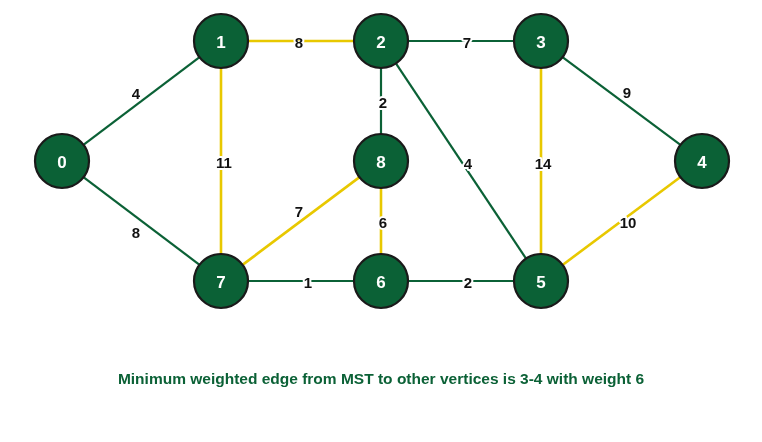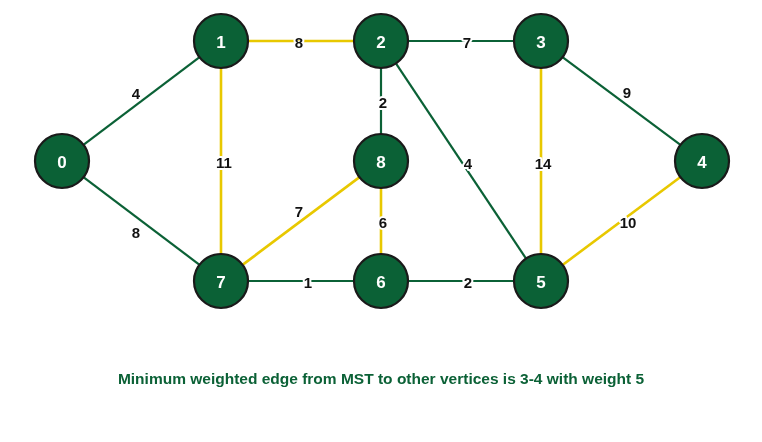--- a/index.html
+++ b/index.html
@@ -137,15 +137,15 @@
         <text class="edge-weight" x="627" y="92" fill="#111111">9</text>
         <text class="edge-weight" x="543" y="163" fill="#111111">14</text>
         <text class="edge-weight" x="628" y="222" fill="#111111">10</text>
         <text class="edge-weight" x="468" y="282" fill="#111111">2</text>
         <text class="edge-weight" x="308" y="282" fill="#111111">1</text>
         <text class="edge-weight" x="383" y="222" fill="#111111">6</text>
         <text class="edge-weight" x="299" y="211" fill="#111111">7</text>
       </g>
   </svg>
 
-  <div id="caption">Minimum weighted edge from MST to other vertices is 3-4 with weight 5</div>
+  <div id="caption">Minimum weighted edge from MST to other vertices is 3-4 with weight 6</div>
 
 </div>
 
 </body></html>

